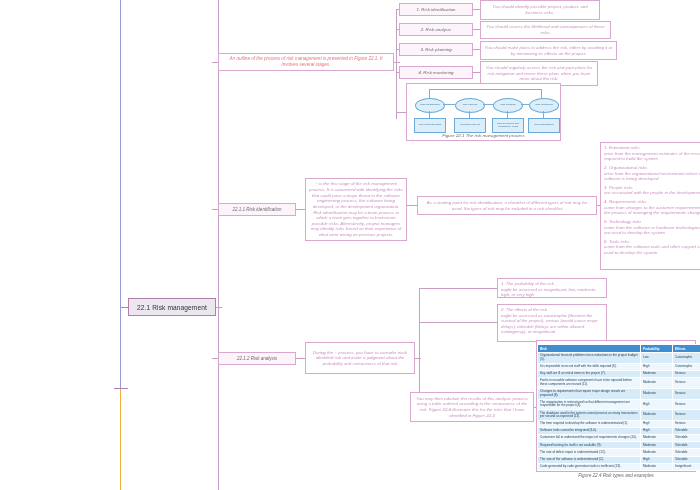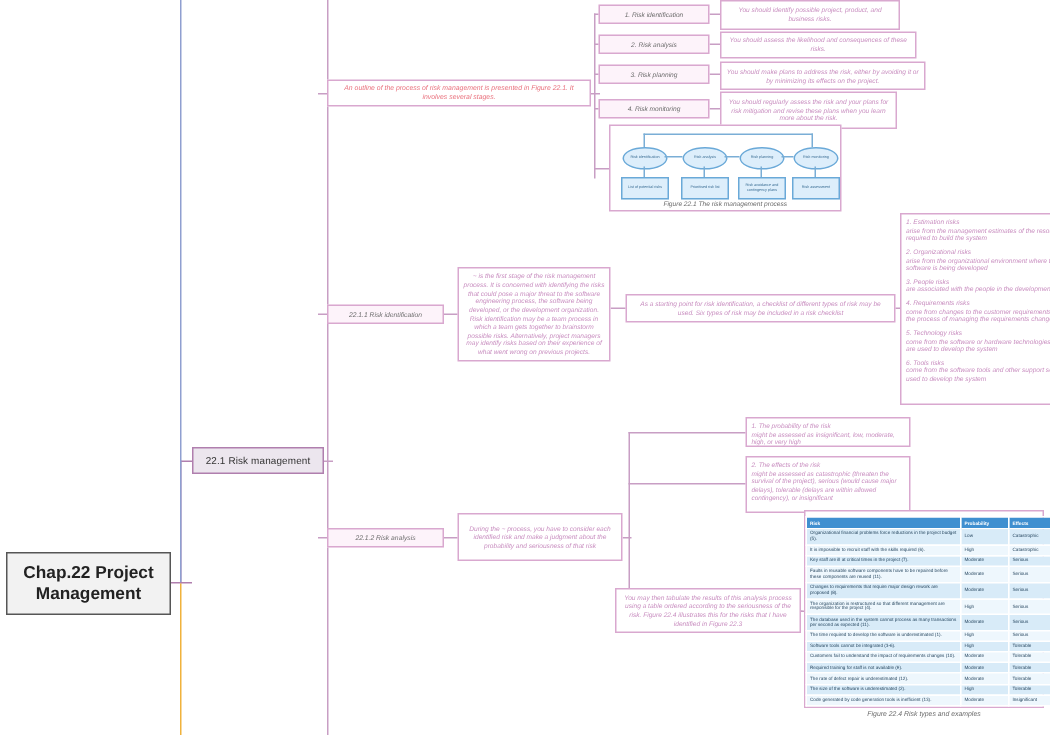--- a/index.html
+++ b/index.html
@@ -165,21 +165,20 @@
   <div class="ln" style="left:212px;top:358px;width:7px;height:1px;"></div>
   <div class="ln" style="left:296px;top:358px;width:10px;height:1px;"></div>
   <div class="ln" style="left:415px;top:358px;width:6px;height:1px;"></div>
   <div class="ln" style="left:419px;top:288px;width:1px;height:120px;"></div>
   <div class="ln" style="left:419px;top:288px;width:79px;height:1px;"></div>
   <div class="ln" style="left:419px;top:322px;width:79px;height:1px;"></div>
   <div class="ln" style="left:419px;top:407px;width:1px;height:1px;"></div>
   <div class="ln" style="left:534px;top:407px;width:6px;height:1px;"></div>
   <div class="ln" style="left:534px;top:407px;width:1px;height:1px;"></div>
 
-  <div class="node root">Chap.22 Project Management</div>
 
   <div class="node lvl1">22.1 Risk management</div>
 
   <div class="node pbox" id="n-outline">An outline of the process of risk management is presented in Figure 22.1. It involves several stages.</div>
 
   <div class="node label" id="n-step1">1. Risk identification</div>
   <div class="node pbox" id="n-step1d">You should identify possible project, product, and business risks.</div>
 
   <div class="node label" id="n-step2">2. Risk analysis</div>
   <div class="node pbox" id="n-step2d">You should assess the likelihood and consequences of these risks.</div>

